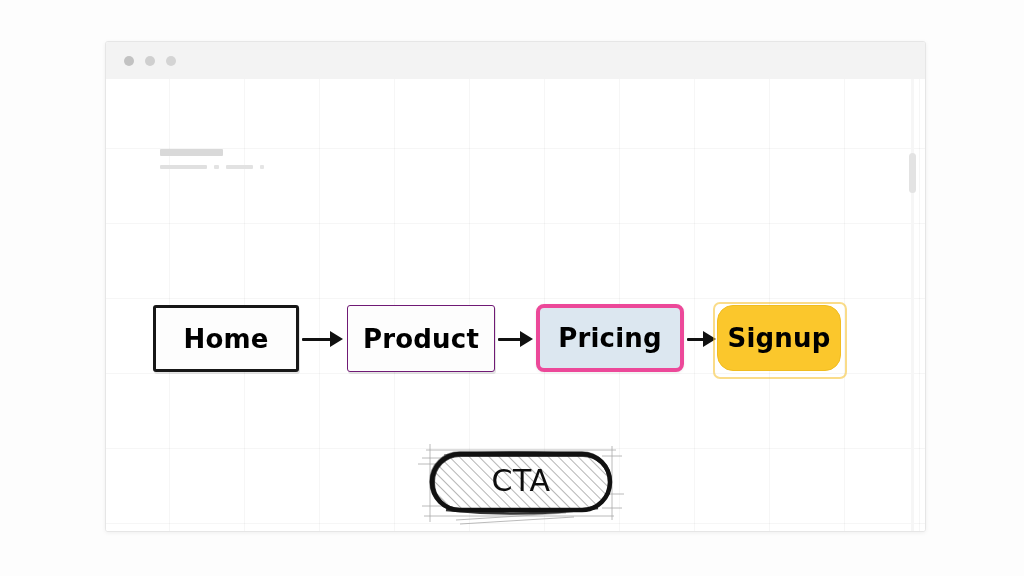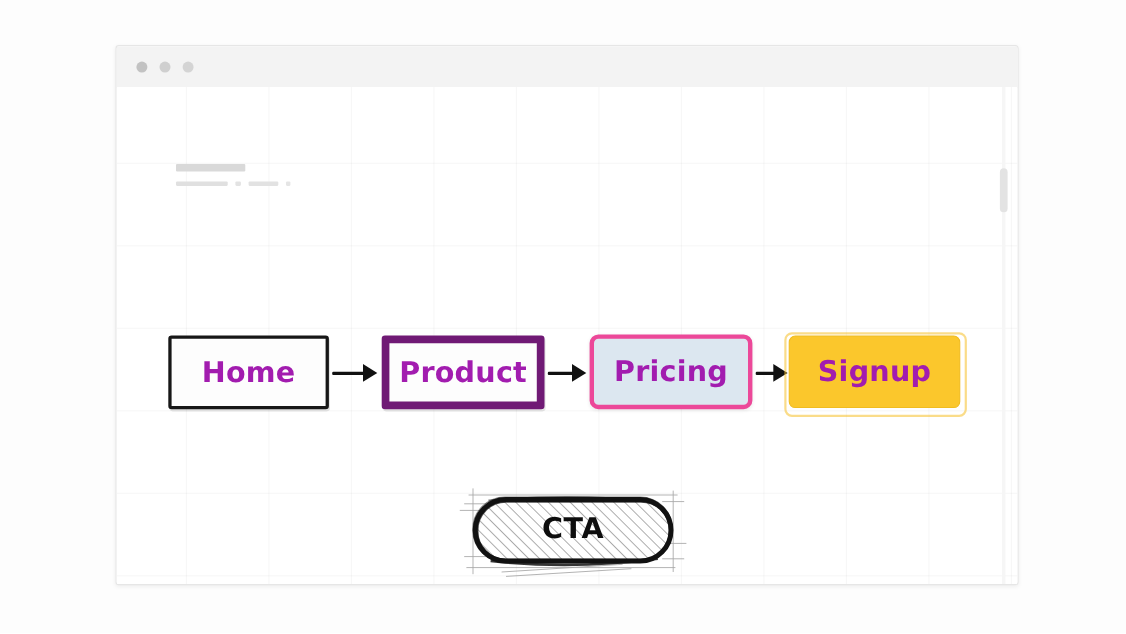--- a/index.html
+++ b/index.html
@@ -59,50 +59,50 @@
   .scroll-track{position:absolute;right:11px;top:0;bottom:0;width:3px;background:#f6f6f6;}
   .scroll-thumb{position:absolute;right:9px;top:74px;width:7px;height:40px;background:#e3e3e3;border-radius:4px;}
 
   
   .flow{position:absolute;left:0;top:0;width:100%;height:100%;}
   .node{
     position:absolute;
     display:flex;align-items:center;justify-content:center;
     font-family:"DejaVu Sans", sans-serif;
     font-weight:700;
-    color:#a21caf;
+    color:#000000;
     letter-spacing:0.2px;
     box-sizing:border-box;
   }
   .node-home{
     left:47px;top:226px;width:146px;height:67px;font-size:26px;
     background:#fdfdfd;
     border:3px solid #171717;
     border-radius:3px;
     box-shadow:1px 2px 0 rgba(0,0,0,0.10);
   }
   .node-product{
     left:241px;top:226px;width:148px;height:67px;font-size:26px;
     background:#fdfdfd;
-    border:7px solid #701a75;
+    border:1px solid #701a75;
     border-radius:3px;
     box-shadow:1px 2px 0 rgba(0,0,0,0.10);
   }
   .node-pricing{
     left:430px;top:225px;width:148px;height:68px;font-size:26px;
     background:#dce7f0;
     border:4px solid #ec4899;
     border-radius:8px;
     box-shadow:0 1px 3px rgba(0,0,0,0.07);
   }
   .node-signup{
-    left:611px;top:226px;width:156px;height:66px;font-size:26px;
+    left:611px;top:226px;width:124px;height:66px;font-size:26px;
     background:#fbc72c;
     border:1px solid #f0bc20;
-    border-radius:6px;
+    border-radius:16px;
   }
   
   .node-signup::before{
     content:"";position:absolute;left:-5px;top:-4px;right:-7px;bottom:-9px;
     border:2px solid rgba(246,192,40,0.55);
     border-radius:7px;
     pointer-events:none;
   }
 
   
@@ -123,21 +123,21 @@
   .a3{left:581px;top:251px;width:29px;}
   .a3 .shaft{width:18px;} .a3 .head{left:16px;}
 
   
   .cta-wrap{position:absolute;left:310px;top:355px;width:210px;height:95px;}
   .cta-svg{position:absolute;left:0;top:0;}
   .cta-label{
     position:absolute;left:0;top:0;width:210px;height:95px;
     display:flex;align-items:center;justify-content:center;
     font-family:"DejaVu Sans", sans-serif;
-    font-weight:700;font-size:26px;color:#0d0d0d;
+    font-weight:400;font-size:30px;color:#0d0d0d;
     letter-spacing:0.5px;
     padding-bottom:2px;box-sizing:border-box;
   }
 </style>
 </head>
 <body>
 
 <div id="stage">
 
   <div class="window">

